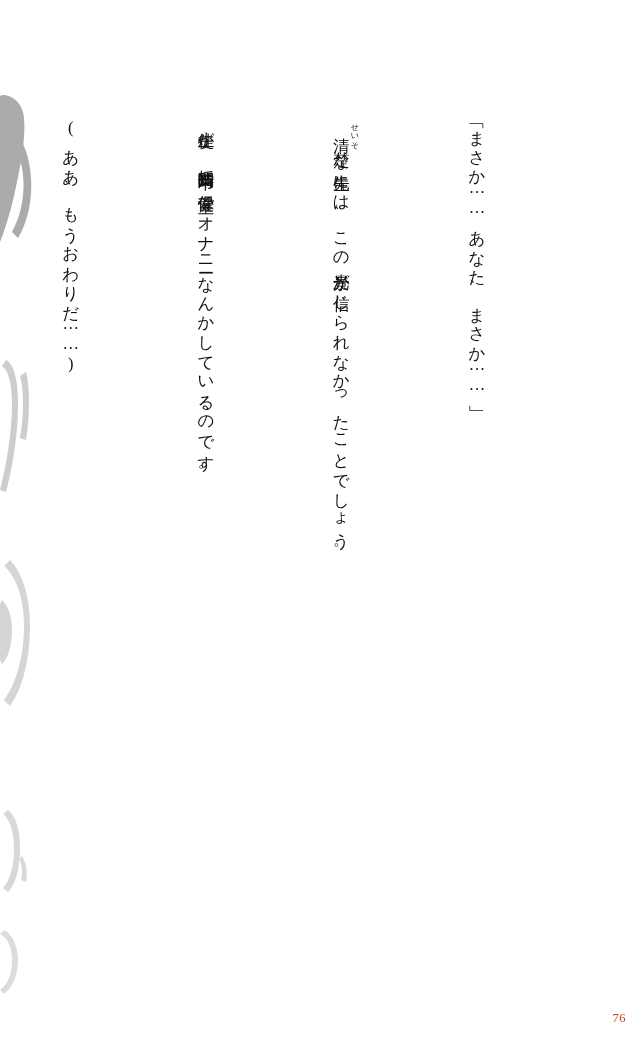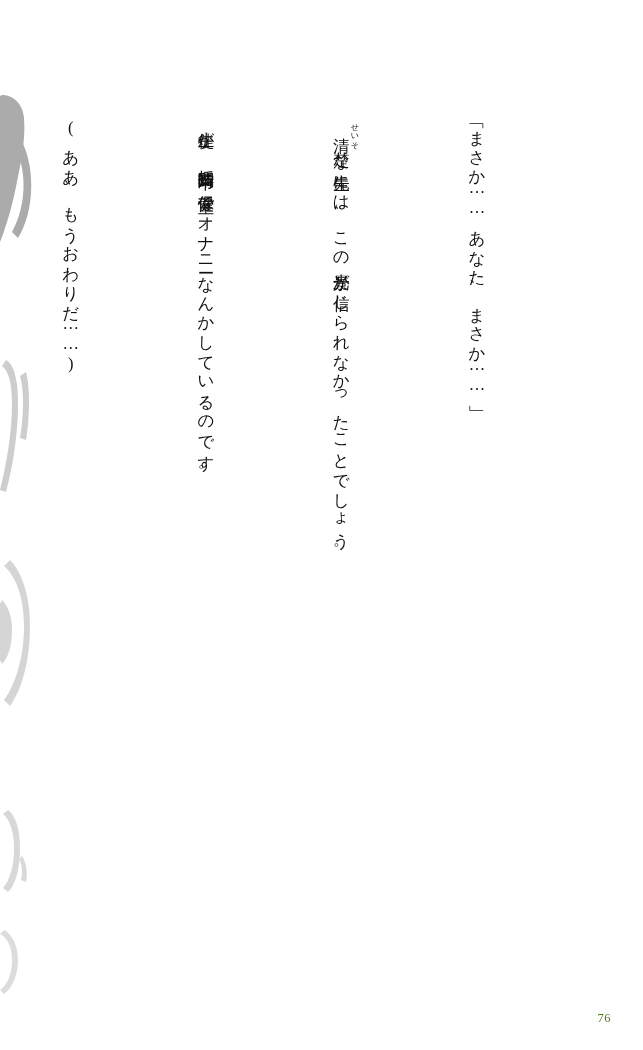--- a/index.html
+++ b/index.html
@@ -67,25 +67,25 @@
   }
   rt {
     font-size: 8px;
     letter-spacing: 0.02em;
     line-height: 1;
   }
 
   
   .folio {
     position: absolute;
-    right: 32px;
+    right: 17px;
     bottom: 24px;
     font-size: 12.5px;
     font-family: "Liberation Serif", "DejaVu Serif", serif;
-    color: #4d7c0f;
+    color: #c2410c;
     letter-spacing: 0.04em;
     margin-left: 19px;
   }
 </style>
 </head>
 <body>
 
 <div class="page">
 
   <div class="bleed">

